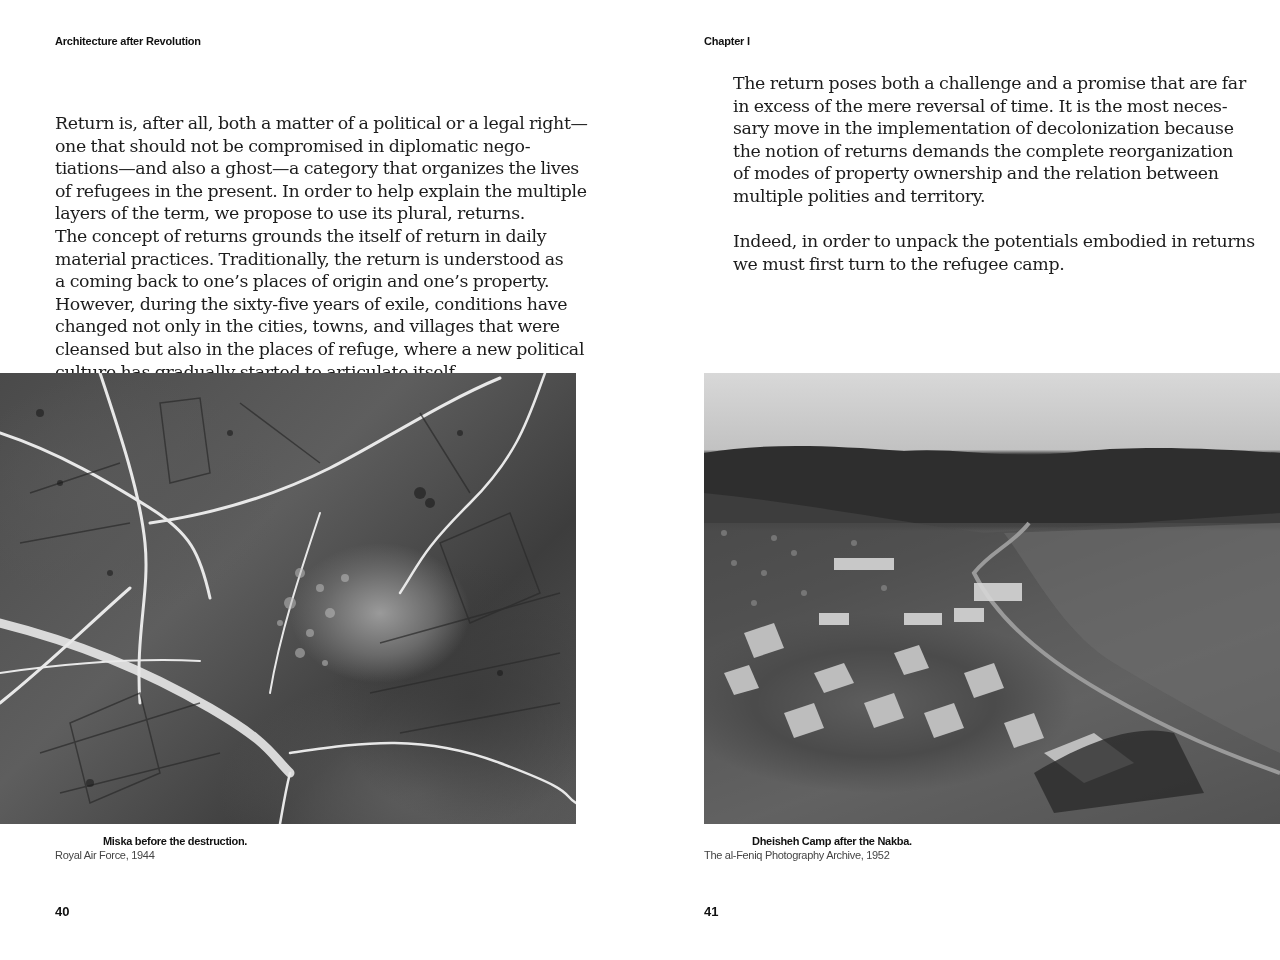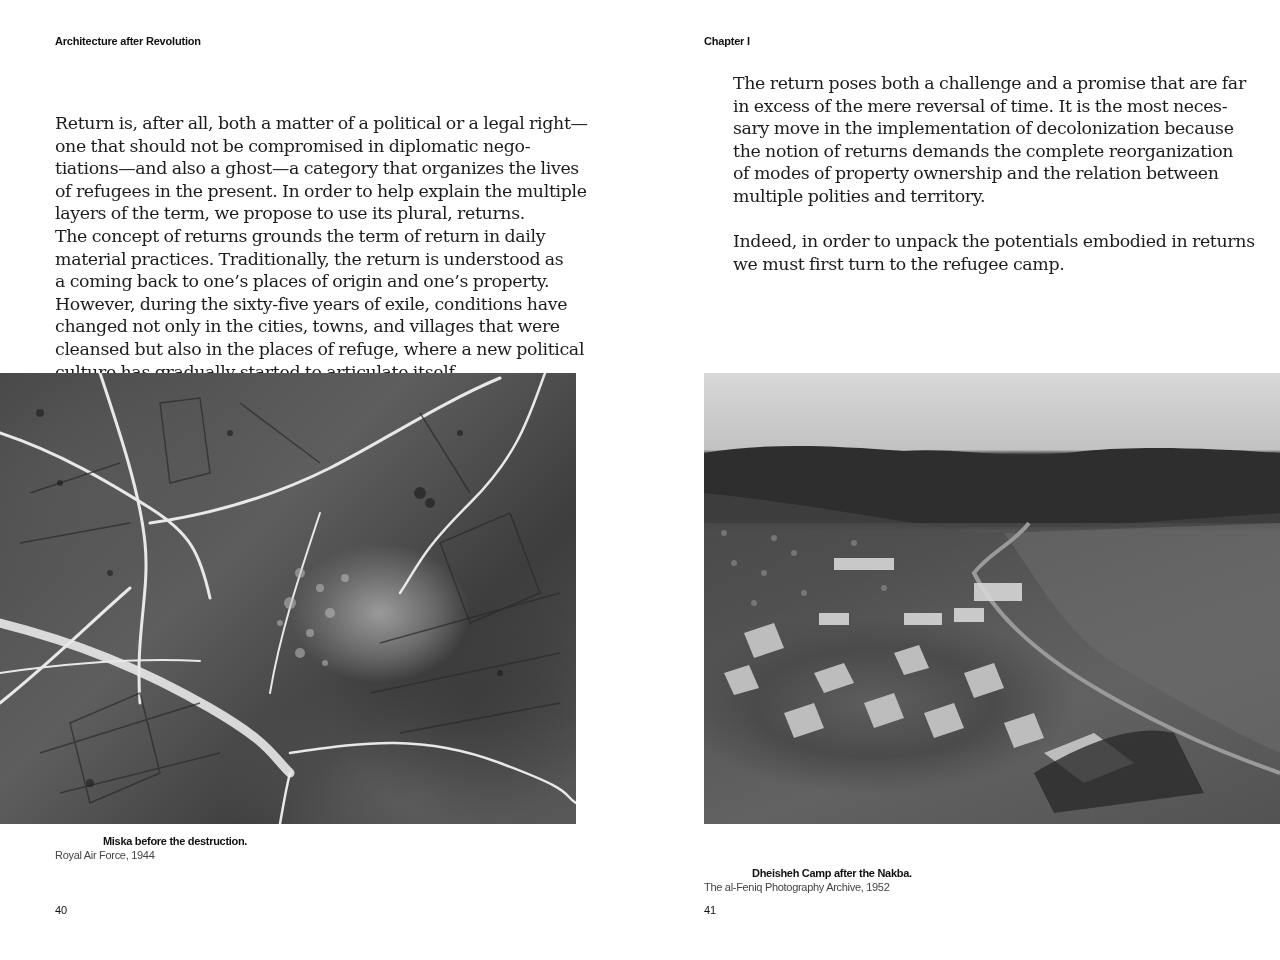--- a/index.html
+++ b/index.html
@@ -32,27 +32,27 @@
 
   .figure { position: absolute; top: 373px; height: 451px; overflow: hidden; }
   .left .figure { left: 0; width: 576px; }
   .right .figure { left: 64px; width: 576px; }
 
   .caption {
     position: absolute; top: 834px;
     font-family: "Liberation Sans", sans-serif; font-size: 11px; line-height: 14px; letter-spacing: -0.3px;
   }
   .left .caption { left: 55px; }
-  .right .caption { left: 64px; margin-top: 32px; }
+  .right .caption { left: 64px; }
   .caption .title { font-weight: bold; color: #111; display: block; padding-left: 48px; }
   .caption .credit { color: #444; display: block; }
 
   .folio {
     position: absolute; top: 904px;
-    font-family: "Liberation Sans", sans-serif; font-weight: normal; font-size: 11px; color: #111;
+    font-family: "Liberation Sans", sans-serif; font-weight: bold; font-size: 13px; color: #111;
   }
   .left .folio { left: 55px; }
   .right .folio { left: 64px; }
 
   
   .aerial {
     width: 100%; height: 100%;
     background:
       radial-gradient(ellipse 90px 70px at 380px 240px, #9a9a9a 0%, #6a6a6a 60%, transparent 100%),
       radial-gradient(ellipse 160px 120px at 120px 120px, #585858 0%, transparent 100%),
@@ -76,21 +76,21 @@
 
   <section class="page left">
     <div class="running-head">Architecture after Revolution</div>
 
     <p class="body-text">
       <span class="line">Return is, after all, both a matter of a political or a legal right—</span>
       <span class="line">one that should not be compromised in diplomatic nego-</span>
       <span class="line">tiations—and also a ghost—a category that organizes the lives</span>
       <span class="line">of refugees in the present. In order to help explain the multiple</span>
       <span class="line">layers of the term, we propose to use its plural, returns.</span>
-      <span class="line">The concept of returns grounds the term of return in daily</span>
+      <span class="line">The concept of returns grounds the itself of return in daily</span>
       <span class="line">material practices. Traditionally, the return is understood as</span>
       <span class="line">a coming back to one’s places of origin and one’s property.</span>
       <span class="line">However, during the sixty-five years of exile, conditions have</span>
       <span class="line">changed not only in the cities, towns, and villages that were</span>
       <span class="line">cleansed but also in the places of refuge, where a new political</span>
       <span class="line">culture has gradually started to articulate itself.</span>
     </p>
 
     <figure class="figure" style="margin:0">
       <div class="aerial">

